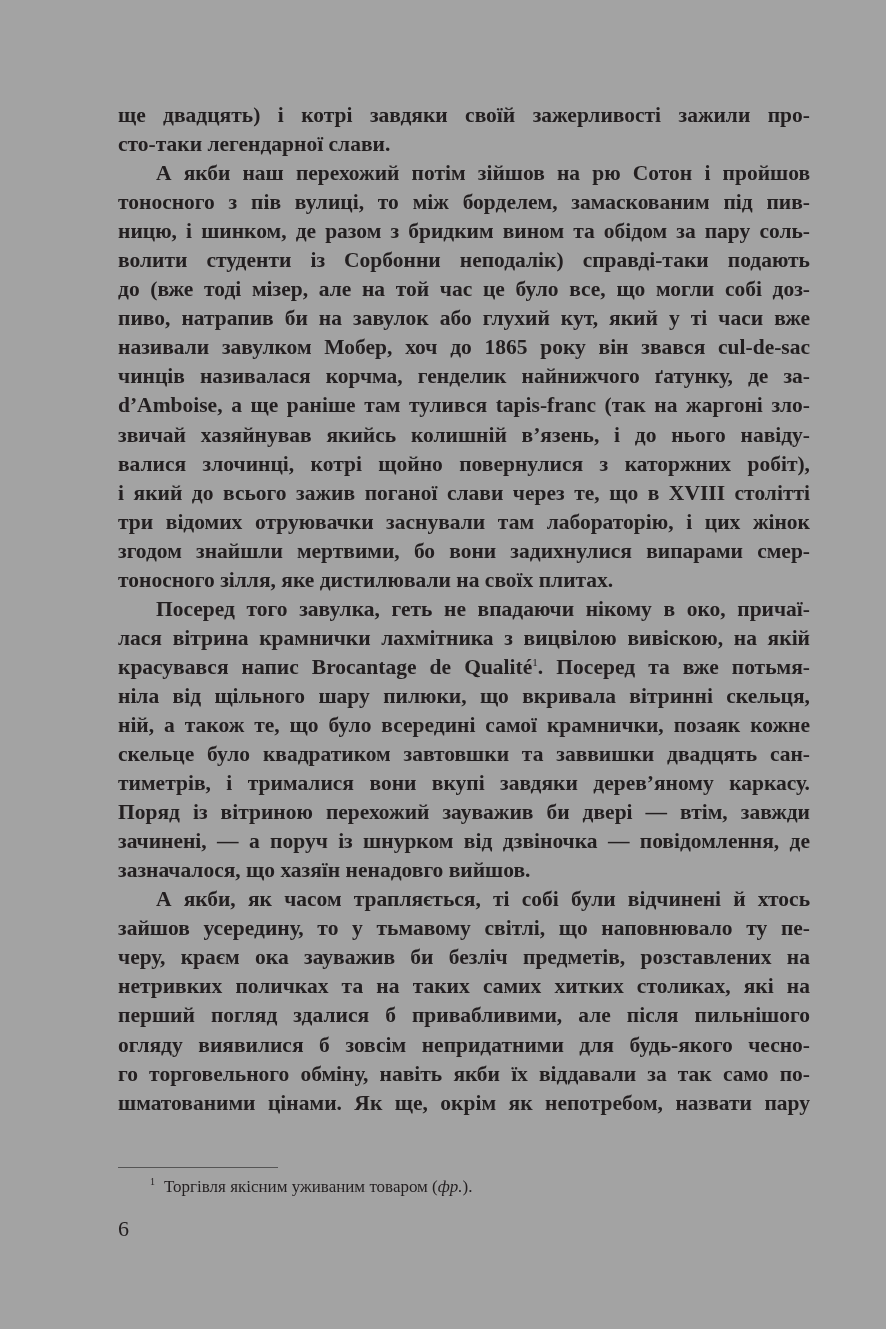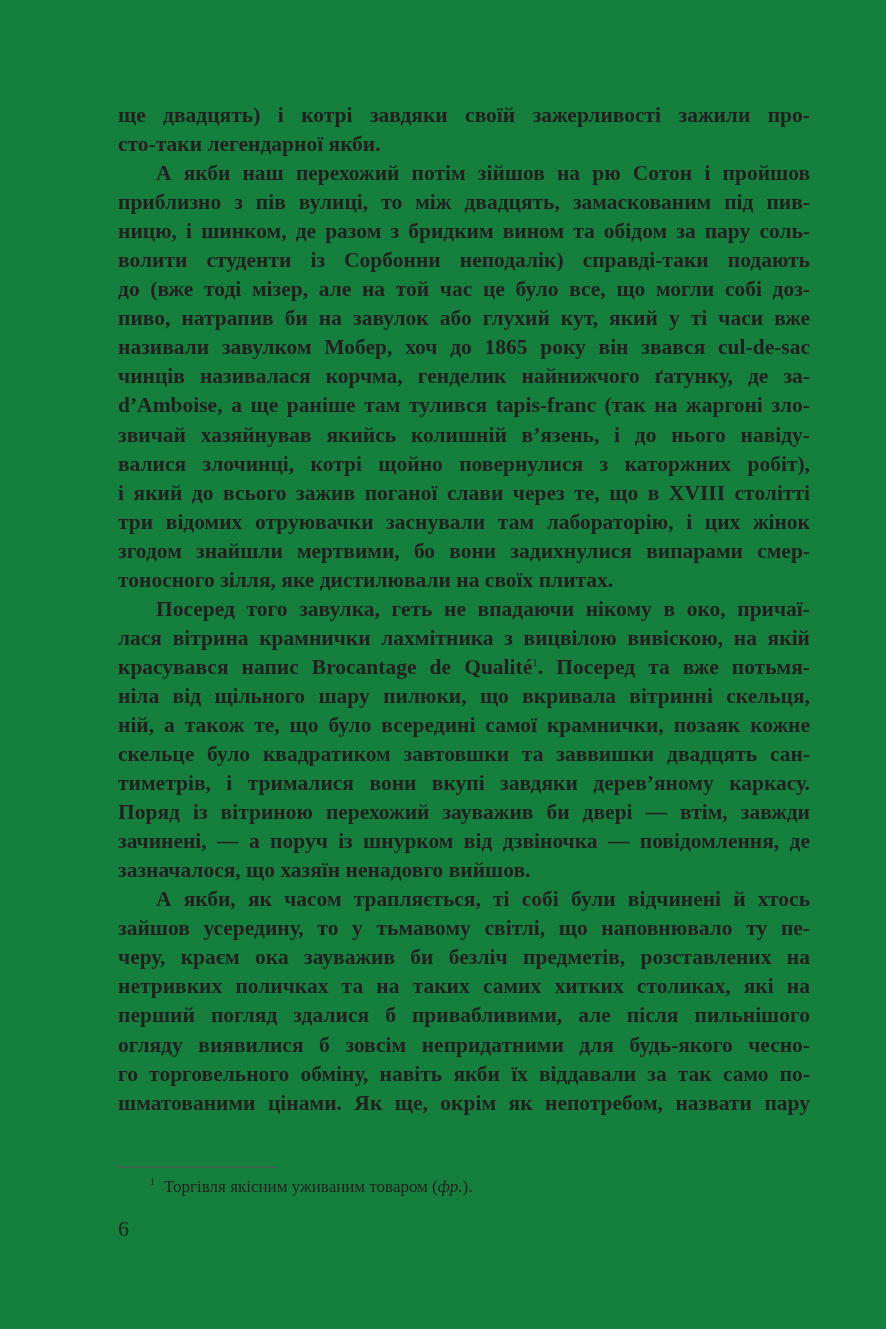--- a/index.html
+++ b/index.html
@@ -1,17 +1,17 @@
 <!DOCTYPE html>
 <html><head>
 <meta charset="utf-8">
 <style>
   html, body { margin: 0; padding: 0; background: #ffffff; }
   body { width: 886px; height: 1329px; position: relative; overflow: hidden; }
-  .page { position: absolute; left: 0; top: 0; width: 886px; height: 1329px; background: #15803d; }
+  .page { position: absolute; left: 0; top: 0; width: 886px; height: 1329px; background: #a3a3a3; }
   .body-text {
     position: absolute; left: 118px; top: 101px; width: 692px;
     font-family: "Liberation Serif", "DejaVu Serif", serif;
     font-weight: bold; font-size: 21.5px; line-height: 29.05px; color: #231f20;
   }
   .line { display: block; white-space: nowrap; text-align: justify; text-align-last: justify; height: 29.05px; }
   .line.last { text-align-last: left; }
   .line.indent { padding-left: 38px; }
   .sup { font-size: 11px; vertical-align: super; line-height: 0; font-weight: normal; }
   .fn-rule { position: absolute; left: 118px; top: 1167px; width: 160px; height: 1px; background: #555; }
@@ -25,23 +25,23 @@
     position: absolute; left: 118px; top: 1216px;
     font-family: "Liberation Serif", "DejaVu Serif", serif; font-size: 22px; color: #231f20;
   }
 </style>
 </head>
 <body>
 
 <div class="page">
   <div class="body-text" id="body-text">
       <div class="line"><span>ще двадцять) і котрі завдяки своїй зажерливості зажили про-</span></div>
-      <div class="line last"><span>сто-таки легендарної якби.</span></div>
+      <div class="line last"><span>сто-таки легендарної слави.</span></div>
       <div class="line indent"><span>А якби наш перехожий потім зійшов на рю Сотон і пройшов</span></div>
-      <div class="line"><span>приблизно з пів вулиці, то між двадцять, замаскованим під пив-</span></div>
+      <div class="line"><span>тоносного з пів вулиці, то між борделем, замаскованим під пив-</span></div>
       <div class="line"><span>ницю, і шинком, де разом з бридким вином та обідом за пару соль-</span></div>
       <div class="line"><span>волити студенти із Сорбонни неподалік) справді-таки подають</span></div>
       <div class="line"><span>до (вже тоді мізер, але на той час це було все, що могли собі доз-</span></div>
       <div class="line"><span>пиво, натрапив би на завулок або глухий кут, який у ті часи вже</span></div>
       <div class="line"><span>називали завулком Мобер, хоч до 1865 року він звався cul-de-sac</span></div>
       <div class="line"><span>чинців називалася корчма, генделик найнижчого ґатунку, де за-</span></div>
       <div class="line"><span>d’Amboise, а ще раніше там тулився tapis-franc (так на жаргоні зло-</span></div>
       <div class="line"><span>звичай хазяйнував якийсь колишній в’язень, і до нього навіду-</span></div>
       <div class="line"><span>валися злочинці, котрі щойно повернулися з каторжних робіт),</span></div>
       <div class="line"><span>і який до всього зажив поганої слави через те, що в XVIII столітті</span></div>

